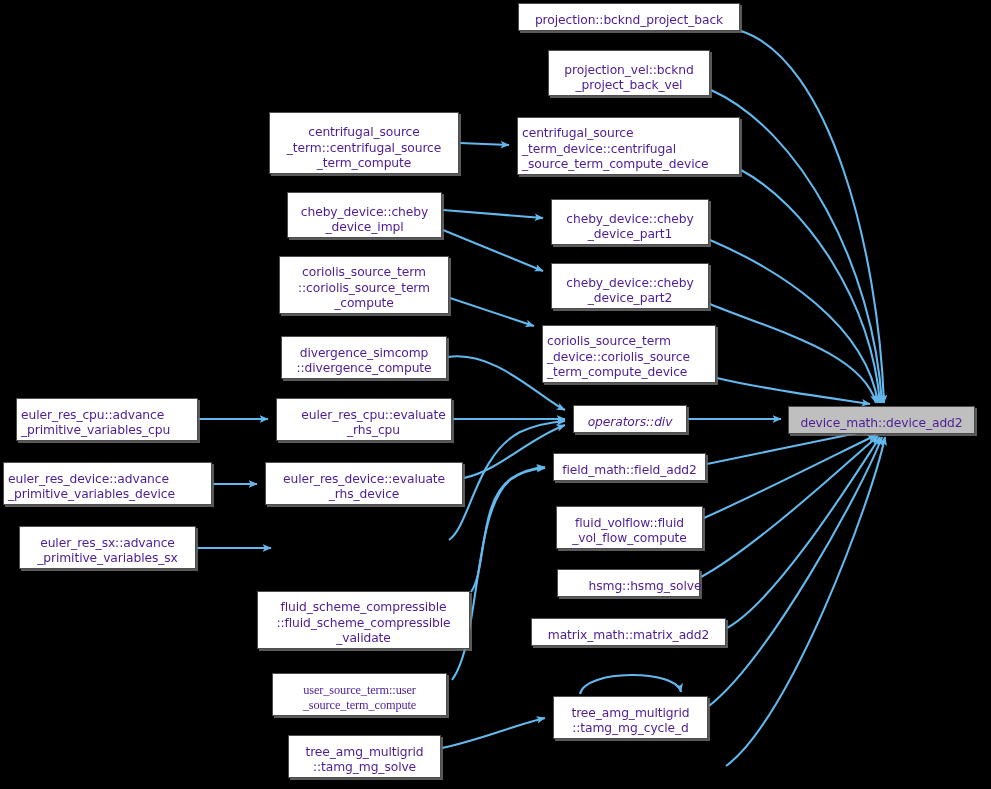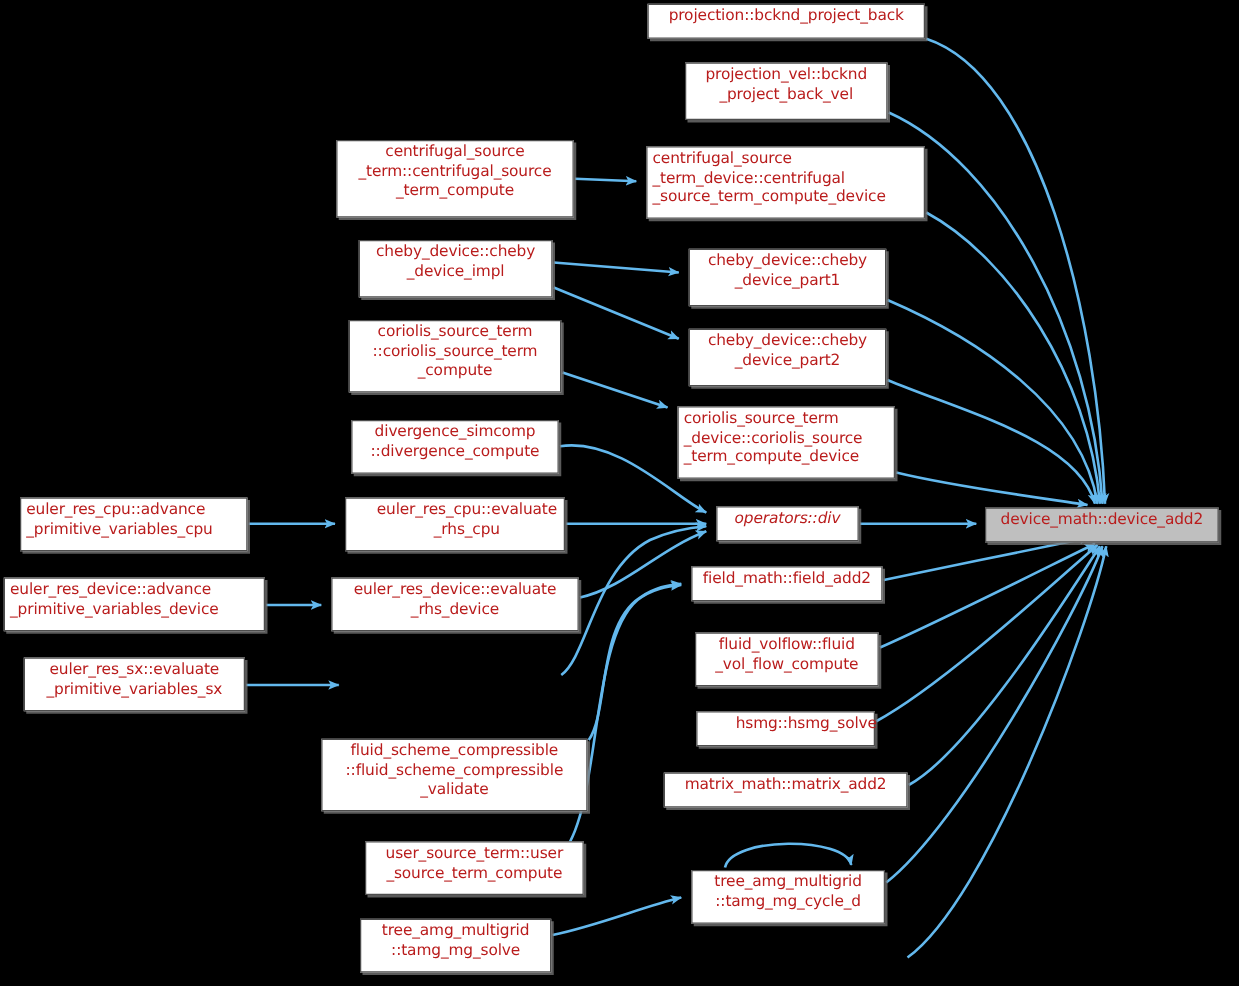--- a/index.html
+++ b/index.html
@@ -23,23 +23,23 @@
     height: 789px;
     pointer-events: none;
   }
   .node {
     position: absolute;
     box-sizing: border-box;
     background: #ffffff;
     border: 1px solid #4d4d4d;
     box-shadow: 2px 2px 0 rgba(120,120,120,0.75);
     display: flex;
-    align-items: flex-start;
+    align-items: flex-end;
     justify-content: center;
-    color: #b91c1c;
+    color: #4c1d95;
     font-size: 12.3px;
     line-height: 1.28;
     text-align: center;
     white-space: pre-line;
     padding: 1px 4px;
     letter-spacing: -0.1px;
   }
   .node.current {
     background: #bfbfbf;
     border: 1px solid #4d4d4d;
@@ -149,33 +149,33 @@
 
   <div class="node lalign" style="left:3px; top:462px; width:209px; height:43px;"><span>euler_res_device::advance
 _primitive_variables_device</span></div>
 
   <div class="node" style="left:265px; top:462px; width:198px; height:43px;"><span>euler_res_device::evaluate
 _rhs_device</span></div>
 
   <div class="node" style="left:556px; top:506px; width:147px; height:43px;"><span>fluid_volflow::fluid
 _vol_flow_compute</span></div>
 
-  <div class="node" style="left:19px; top:526px; width:177px; height:43px;"><span>euler_res_sx::evaluate
+  <div class="node" style="left:19px; top:526px; width:177px; height:43px;"><span>euler_res_sx::advance
 _primitive_variables_sx</span></div>
 
 
   <div class="node" style="left:557px; top:569px; width:143px; height:28px;padding-left:37px;"><span>hsmg::hsmg_solve</span></div>
 
   <div class="node" style="left:257px; top:591px; width:213px; height:58px;"><span>fluid_scheme_compressible
 ::fluid_scheme_compressible
 _validate</span></div>
 
   <div class="node" style="left:531px; top:618px; width:195px; height:28px;"><span>matrix_math::matrix_add2</span></div>
 
-  <div class="node" style="left:292px; top:673px; width:175px; height:43px;"><span>user_source_term::user
+  <div class="node" style="left:272px; top:673px; width:175px; height:43px;font-family:Liberation Serif, serif;"><span>user_source_term::user
 _source_term_compute</span></div>
 
   <div class="node" style="left:553px; top:696px; width:155px; height:43px;"><span>tree_amg_multigrid
 ::tamg_mg_cycle_d</span></div>
 
   <div class="node" style="left:288px; top:735px; width:153px; height:43px;"><span>tree_amg_multigrid
 ::tamg_mg_solve</span></div>
 
 
 </div>

